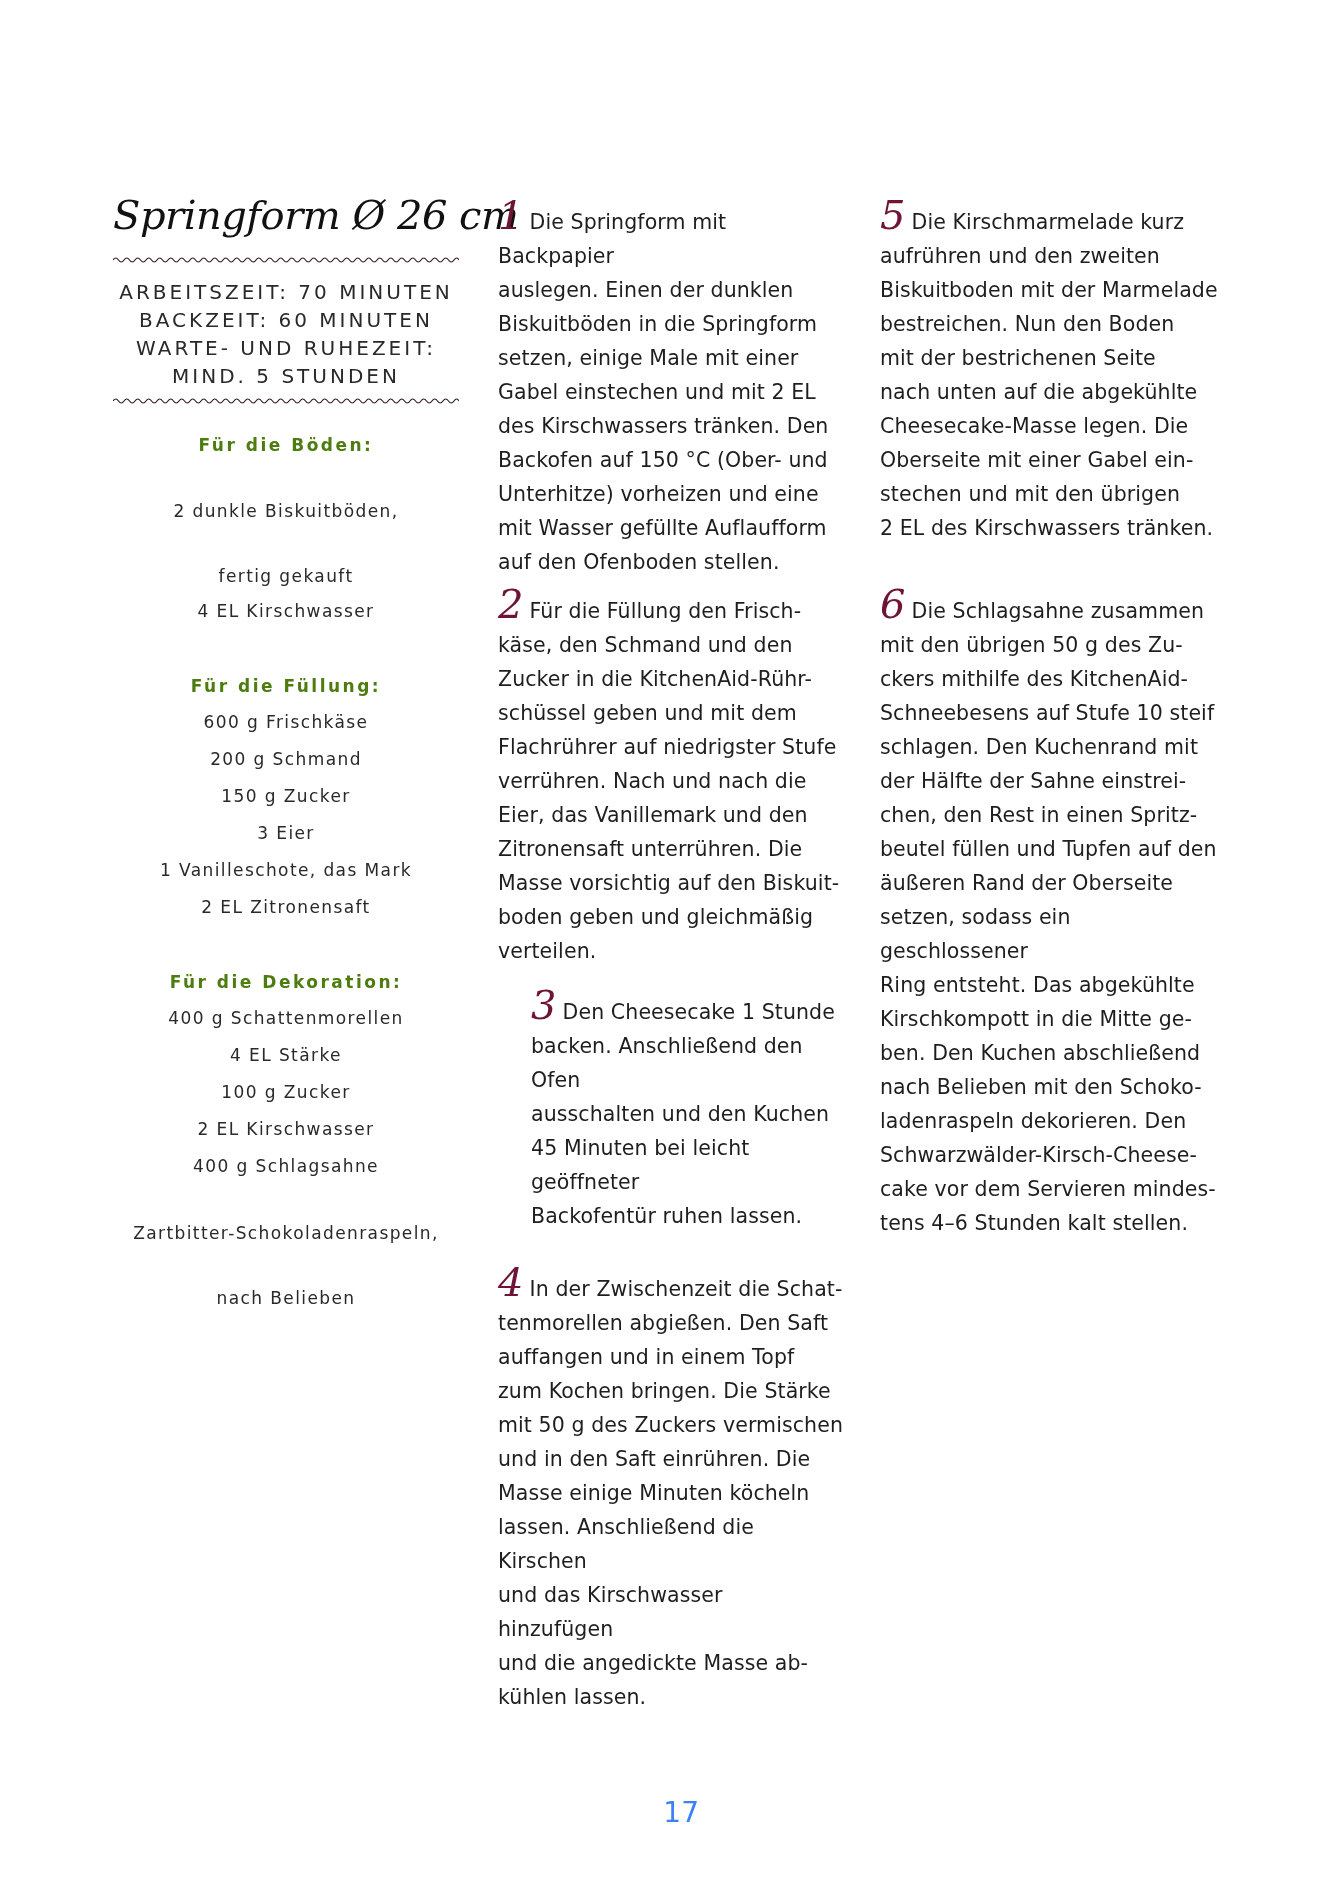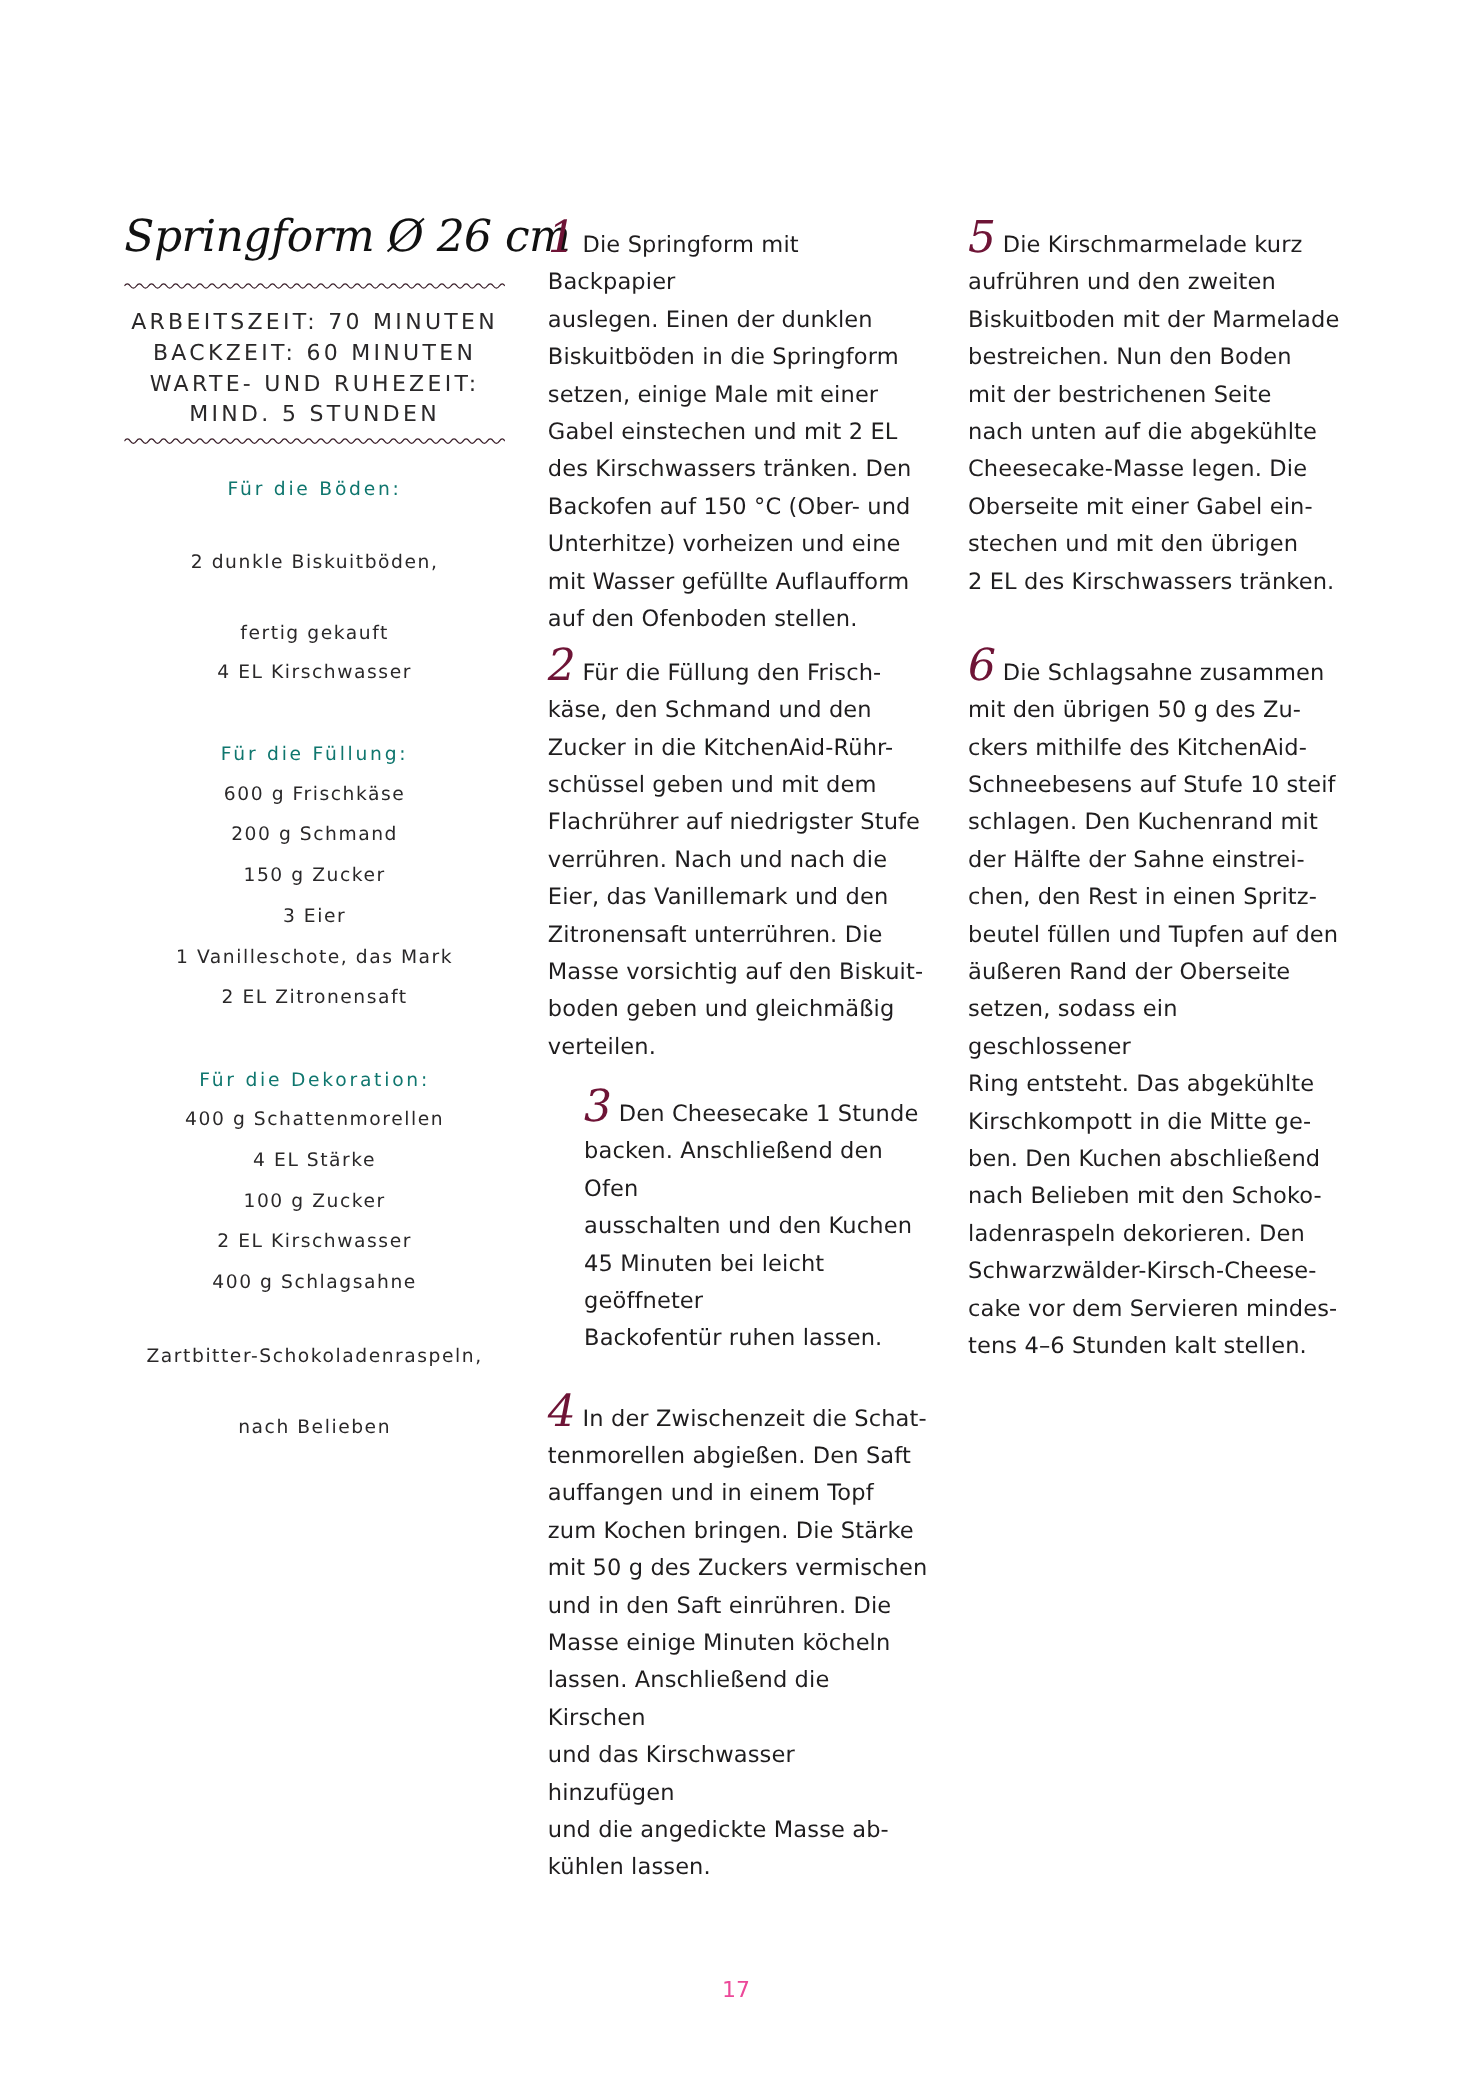--- a/index.html
+++ b/index.html
@@ -12,39 +12,39 @@
   .title { font-family: "DejaVu Serif", "Liberation Serif", serif; font-style: italic;
            font-size: 40px; line-height: 58px; color: #111; letter-spacing: -0.5px;
            white-space: nowrap; }
   .wave { height: 10px; width: 346px; display: block; }
   .wave-top { margin-top: 10px; }
   .meta { margin-top: 14px; }
   .meta-line { font-size: 20px; line-height: 28px; letter-spacing: 3px; color: #2a2829; text-transform: uppercase; }
   .wave-bottom { margin-top: 5px; }
   .ing-group { margin-top: 22px; }
   .ing-group + .ing-group { margin-top: 38px; }
-  .ing-head { font-weight: normal; font-size: 17px; letter-spacing: 2.5px; line-height: 36px; color: #0f766e; }
+  .ing-head { font-weight: bold; font-size: 17px; letter-spacing: 2.5px; line-height: 36px; color: #4d7c0f; }
   .ing-item { font-size: 17px; letter-spacing: 1.4px; line-height: 37px; color: #2a2829; }
   .ing-item.tight { line-height: 33px; margin-top: 32px; }
 
   
   .col { position: absolute; top: 193px; width: 345px; }
   .col-2 { left: 498px; }
   .col-3 { left: 880px; }
   .step { font-size: 20.5px; line-height: 34px; color: #1f1d1e; letter-spacing: 0.1px; }
   .step-num { font-family: "DejaVu Serif", "Liberation Serif", serif; font-style: italic;
               color: #6e1436; font-size: 40px; line-height: 20px; margin-right: 6px;
               vertical-align: baseline; }
   .step-1 { position: absolute; top: 12px; }
   .step-2 { position: absolute; top: 401px; }
   .step-3 { position: absolute; top: 802px; margin-left: 33px; }
   .step-4 { position: absolute; top: 1079px; }
 
-  .page-number { position: absolute; top: 1796px; left: 639px; width: 60px; text-align: center;
-                 font-size: 20px; color: #ec4899; }
+  .page-number { position: absolute; top: 1796px; left: 639px; width: 60px; text-align: right;
+                 font-size: 28px; color: #3b82f6; }
 </style>
 </head>
 <body>
 
 <div class="page">
 
   <div class="sidebar">
     <div class="title">Springform Ø 26 cm</div>
 
     <svg class="wave wave-top" viewBox="0 0 346 10" preserveAspectRatio="none">

